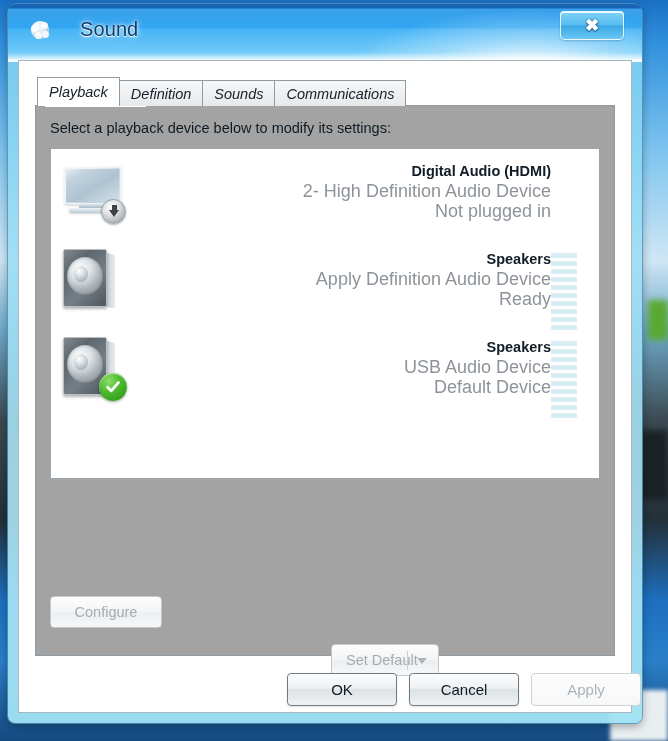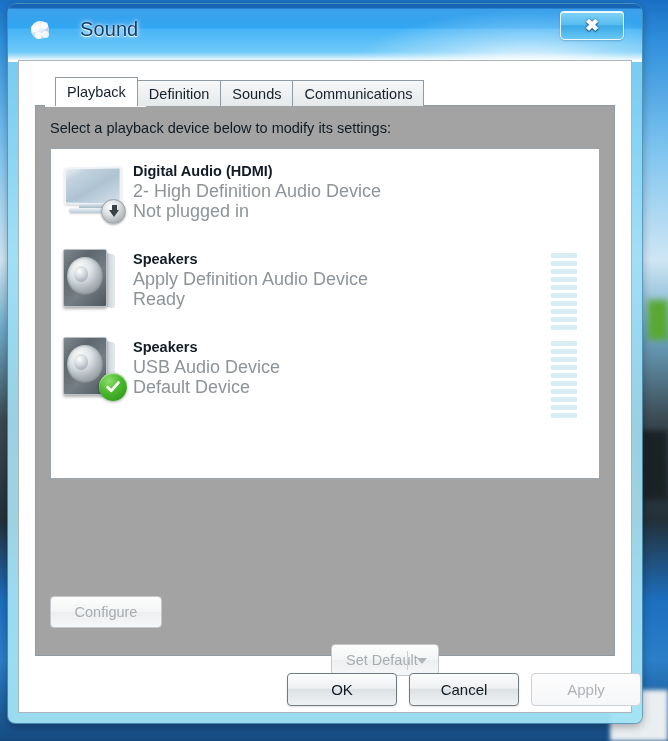--- a/index.html
+++ b/index.html
@@ -155,26 +155,27 @@
     width: 614px;
     height: 653px;
     background: #ffffff;
     border: 1px solid #a9b6bf;
     box-sizing: border-box;
   }
 
   
   #tab-strip {
     position: absolute;
-    left: 36px;
+    left: 18px;
     top: 16px;
     height: 29px;
     display: flex;
     align-items: flex-end;
     z-index: 3;
+    font-style: italic;
   }
   .tab {
     height: 26px;
     padding: 0 11px;
     display: flex;
     align-items: center;
     font-size: 14.5px;
     color: #16212b;
     border: 1px solid #8f9aa3;
     border-bottom: none;
@@ -224,20 +225,21 @@
   #device-list {
     position: absolute;
     left: 14px;
     top: 42px;
     width: 550px;
     height: 331px;
     border: 1px solid #9aa5ad;
     background: #ffffff;
     box-sizing: border-box;
     overflow: hidden;
+    text-align: right;
   }
   .device-row {
     position: relative;
     display: flex;
     align-items: flex-start;
     height: 82px;
     padding: 6px 0 0 0;
     cursor: pointer;
   }
 

